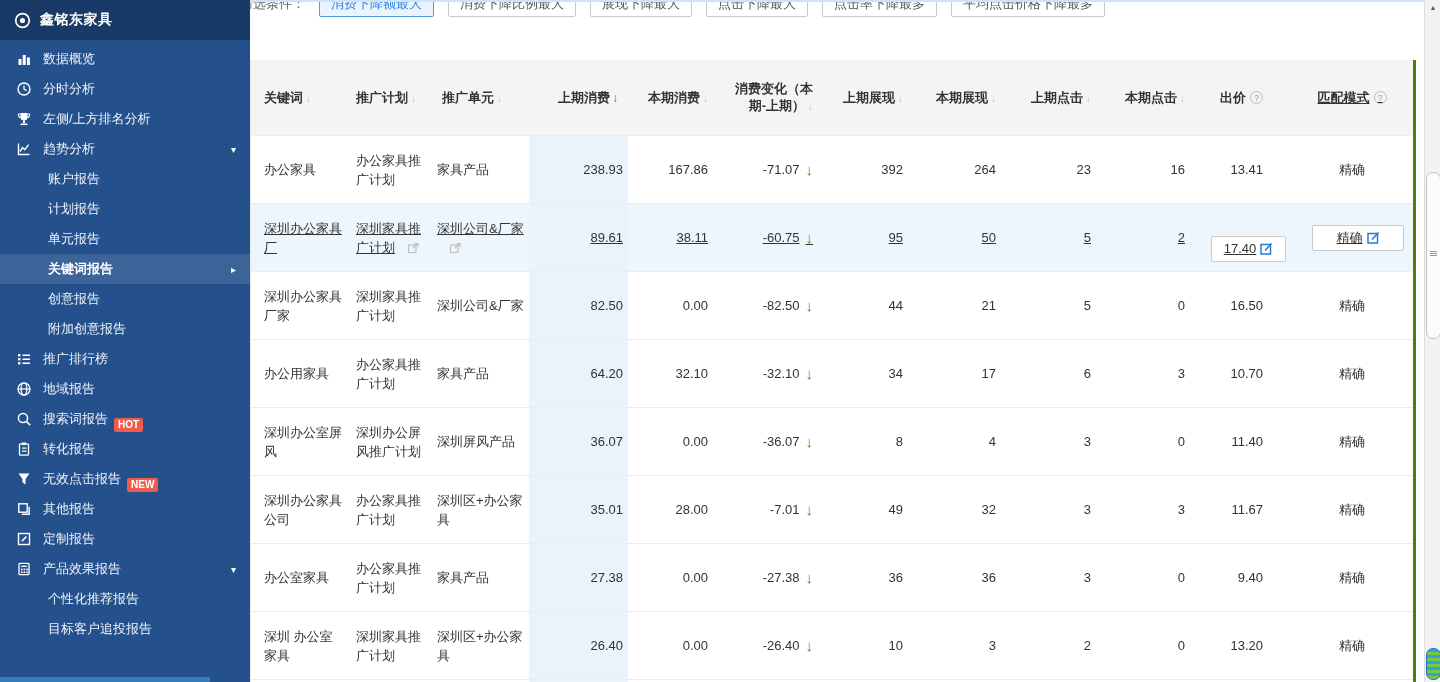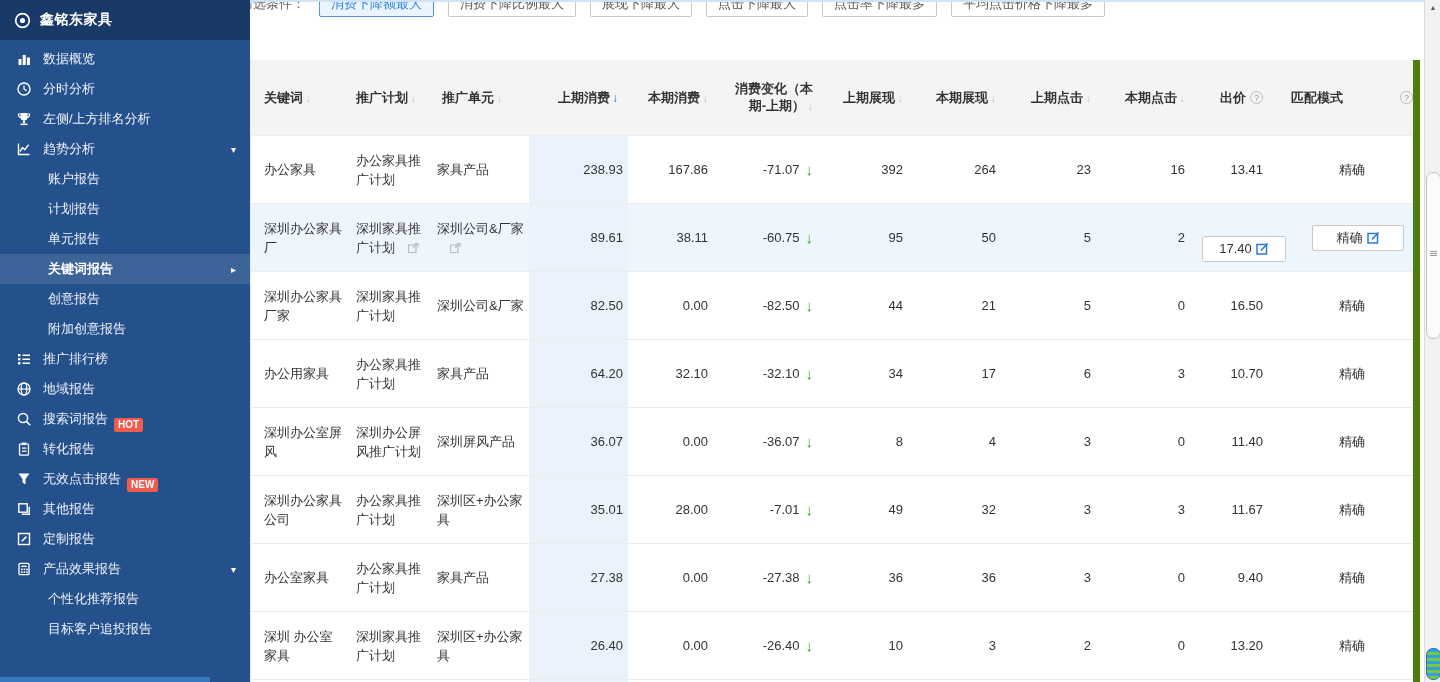--- a/index.html
+++ b/index.html
@@ -23,48 +23,48 @@
   .sidebar-bottom{position:absolute;left:0;bottom:0;width:210px;height:5px;background:#3779bd;z-index:11;}
   
   .topline{position:absolute;left:210px;right:0;top:0;height:2px;background:#cfe3f4;z-index:6;}
   .gutter{position:absolute;left:210px;top:0;width:22px;height:682px;background:#fff;border-right:1px solid #dcdcdc;}
   .filterbar{position:absolute;left:240px;top:-10px;height:27px;display:flex;align-items:center;gap:14px;z-index:4;}
   .filter-label{color:#666;}
   .fbtn{height:26px;line-height:24px;padding:0 11px;border:1px solid #c9c9c9;background:#fff;color:#555;border-radius:2px;box-sizing:border-box;white-space:nowrap;}
   .fbtn.active{border-color:#4f97e0;background:#eaf4fe;color:#2a7de1;}
   
   .table{position:absolute;left:250px;top:60px;width:1162px;bottom:0;
-    border-left:1px solid #e8e8e8;border-right:7px solid #4d7c0f;box-sizing:content-box;}
+    border-left:1px solid #e8e8e8;border-right:3px solid #4d7c0f;box-sizing:content-box;}
   .grid{display:grid;grid-template-columns:92px 86px 100px 99px 90px 105px 90px 93px 95px 94px 96px 122px;}
   .thead{background:#f4f4f4;height:75px;}
   .t-h{display:flex;align-items:center;font-weight:bold;color:#333;box-sizing:border-box;}
   .t-h.left{justify-content:flex-start;padding-left:13px;}
   .t-h.right{justify-content:flex-end;padding-right:10px;text-align:right;}
-  .t-h.center{justify-content:space-between;}
+  .t-h.center{justify-content:center;text-decoration:underline;}
   .t-h .sort{color:#c8cbd1;font-size:12px;margin-left:2px;}
   .t-h .sort.active{color:#2a7de1;font-weight:bold;}
   .t-h .wrapcell{line-height:17px;}
   .help{display:inline-flex;align-items:center;justify-content:center;width:13px;height:13px;border:1px solid #b9bcc2;
     border-radius:50%;color:#9aa0a8;font-size:9px;font-weight:normal;margin-left:4px;box-sizing:border-box;}
   .row{height:67px;border-top:1px solid #ececec;}
   .row.partial{height:11px;}
-  .row.hl{background:#eef6fd;}
+  .row.hl{background:#eef6fd;text-decoration:underline;}
   .t-c{display:flex;align-items:center;box-sizing:border-box;line-height:19px;}
   .t-c.left{padding-left:13px;padding-right:0;}
   .t-c.c3{padding-left:8px;}
   .t-c.num{justify-content:flex-end;padding-right:10px;}
   .t-c.colblue{background:#eaf3fc;padding-right:5px;}
   .t-c.bidcol{justify-content:flex-end;padding-right:28px;}
   .t-c.bidcol.boxed{padding-right:5px;}
   .t-c.matchcol{justify-content:center;}
   .t-c.matchcol.boxed{justify-content:flex-end;padding-right:9px;}
   .down-arrow{color:#3da21a;font-weight:bold;font-size:15px;margin-left:6px;}
   .minibox{display:inline-flex;align-items:center;justify-content:center;gap:4px;height:26px;background:#fff;
     border:1px solid #c9c9c9;border-radius:2px;box-sizing:border-box;}
-  .bid-box{width:84px;margin-top:22px;}
+  .bid-box{width:75px;margin-top:22px;}
   .match-box{width:92px;}
   .glink{display:inline-flex;margin-left:12px;vertical-align:middle;}
   
   .scrollbar{position:absolute;left:1424px;width:16px;top:0;bottom:0;background:#f2f2f2;border-left:1px solid #dcdcdc;z-index:7;}
   .sb-up{position:absolute;top:2px;left:0;width:16px;height:12px;color:#555;font-size:7px;text-align:center;line-height:12px;}
   .sb-thumb{position:absolute;top:172px;left:1px;width:13px;height:165px;background:#fbfbfb;border:1px solid #c3c3c3;border-radius:7px;}
   .sb-grip{position:absolute;left:3px;top:78px;width:7px;height:1px;background:#999;box-shadow:0 2px 0 #999,0 4px 0 #999;}
   .sb-widget{position:absolute;left:1px;bottom:2px;width:13px;height:30px;border-radius:7px;border:1px solid #1c70c8;
     background:repeating-linear-gradient(180deg,#35a0e0 0px,#35a0e0 3px,#76c93c 3px,#76c93c 6px);}
   svg{display:block;}

